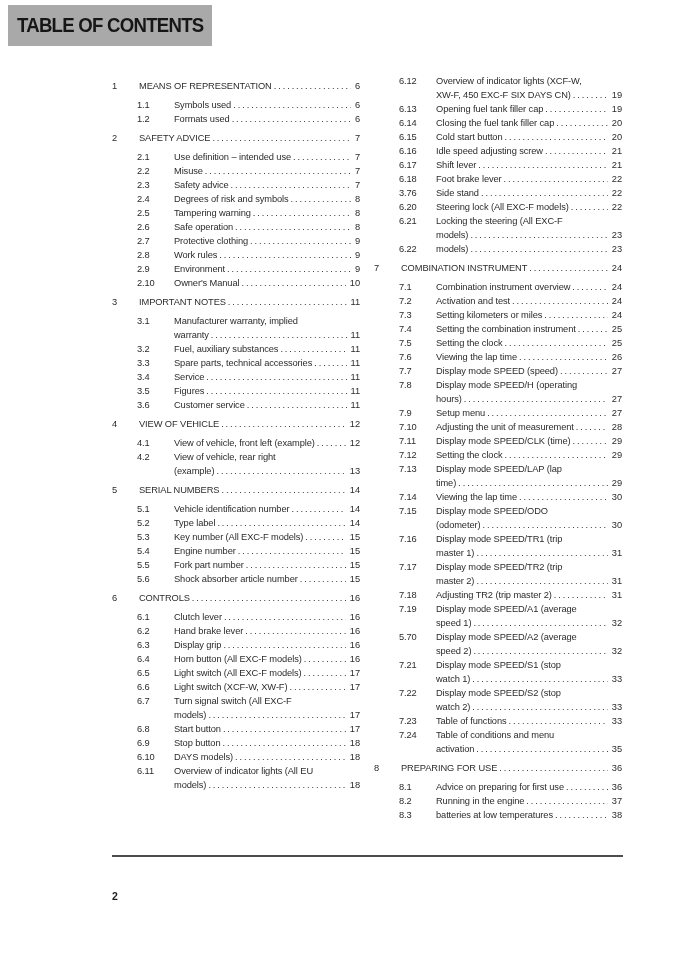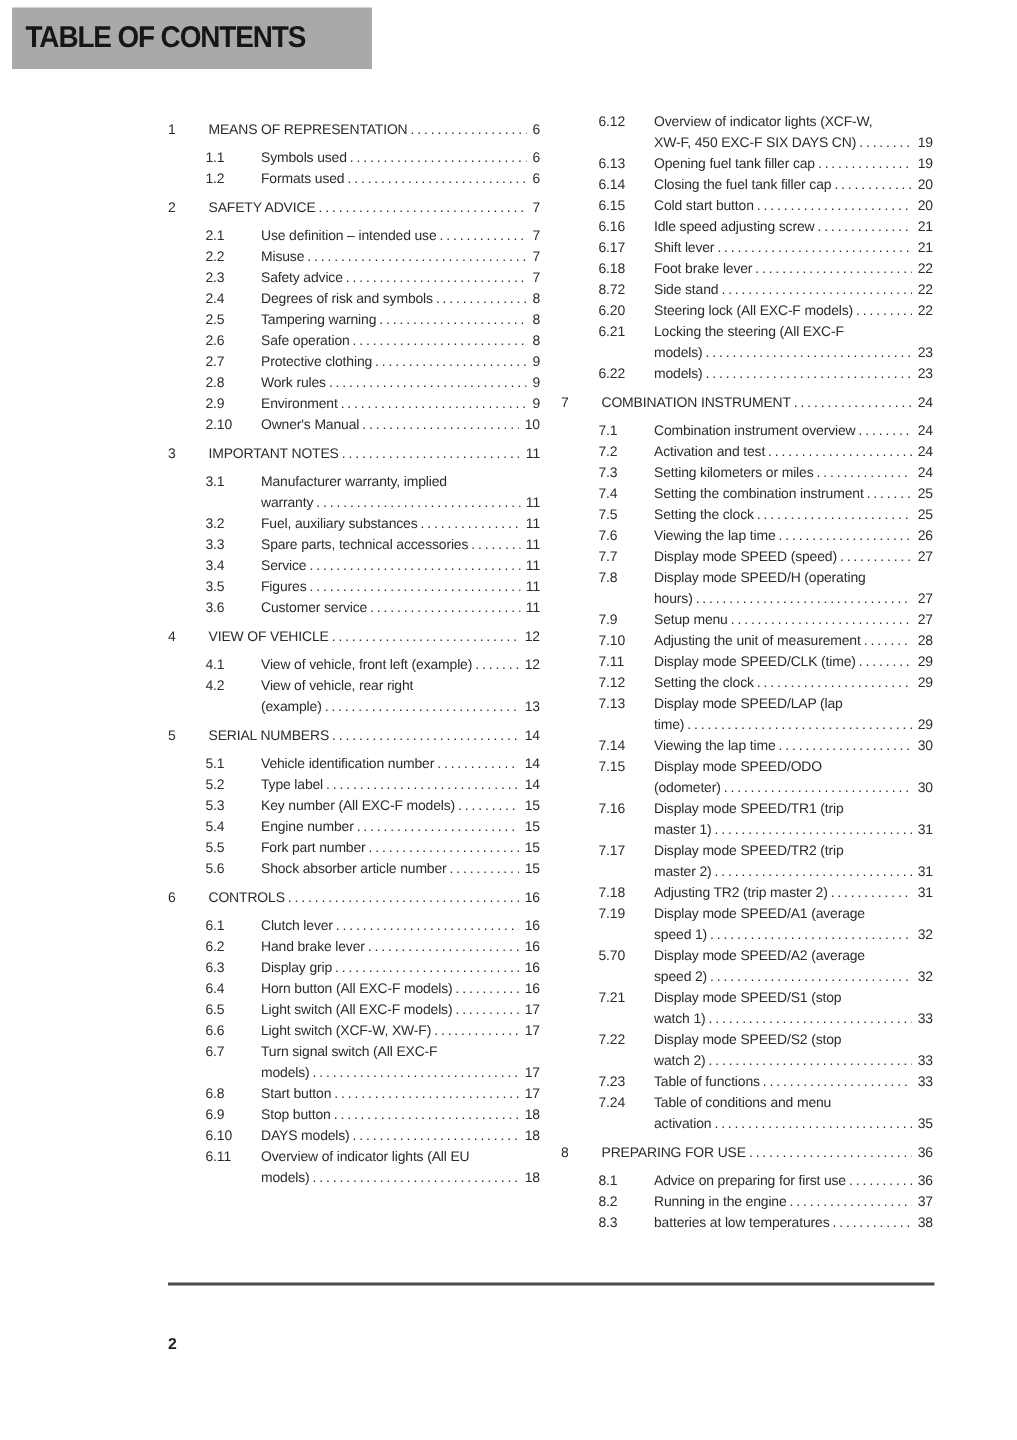--- a/index.html
+++ b/index.html
@@ -9,21 +9,21 @@
     height: 960px;
     background: #ffffff;
     font-family: "Liberation Sans", sans-serif;
     color: #2b2b2b;
     overflow: hidden;
   }
   .header-box {
     position: absolute;
     left: 8px;
     top: 5px;
-    width: 240px;
+    width: 204px;
     height: 41px;
     background: #a9a9a9;
     display: flex;
     align-items: center;
     box-sizing: border-box;
     padding-left: 9px;
   }
   .header-title {
     font-weight: bold;
     font-size: 20px;
@@ -595,21 +595,21 @@
     <span class="num">6.18</span>
     <div class="titleblock">
           <div class="tline tline-last">
             <span class="ttext">Foot brake lever</span>
             <span class="leader"></span>
             <span class="pnum">22</span>
           </div>
         </div>
   </div>
       <div class="row row-sub">
-    <span class="num">8.72</span>
+    <span class="num">3.76</span>
     <div class="titleblock">
           <div class="tline tline-last">
             <span class="ttext">Side stand</span>
             <span class="leader"></span>
             <span class="pnum">22</span>
           </div>
         </div>
   </div>
       <div class="row row-sub">
     <span class="num">6.20</span>

